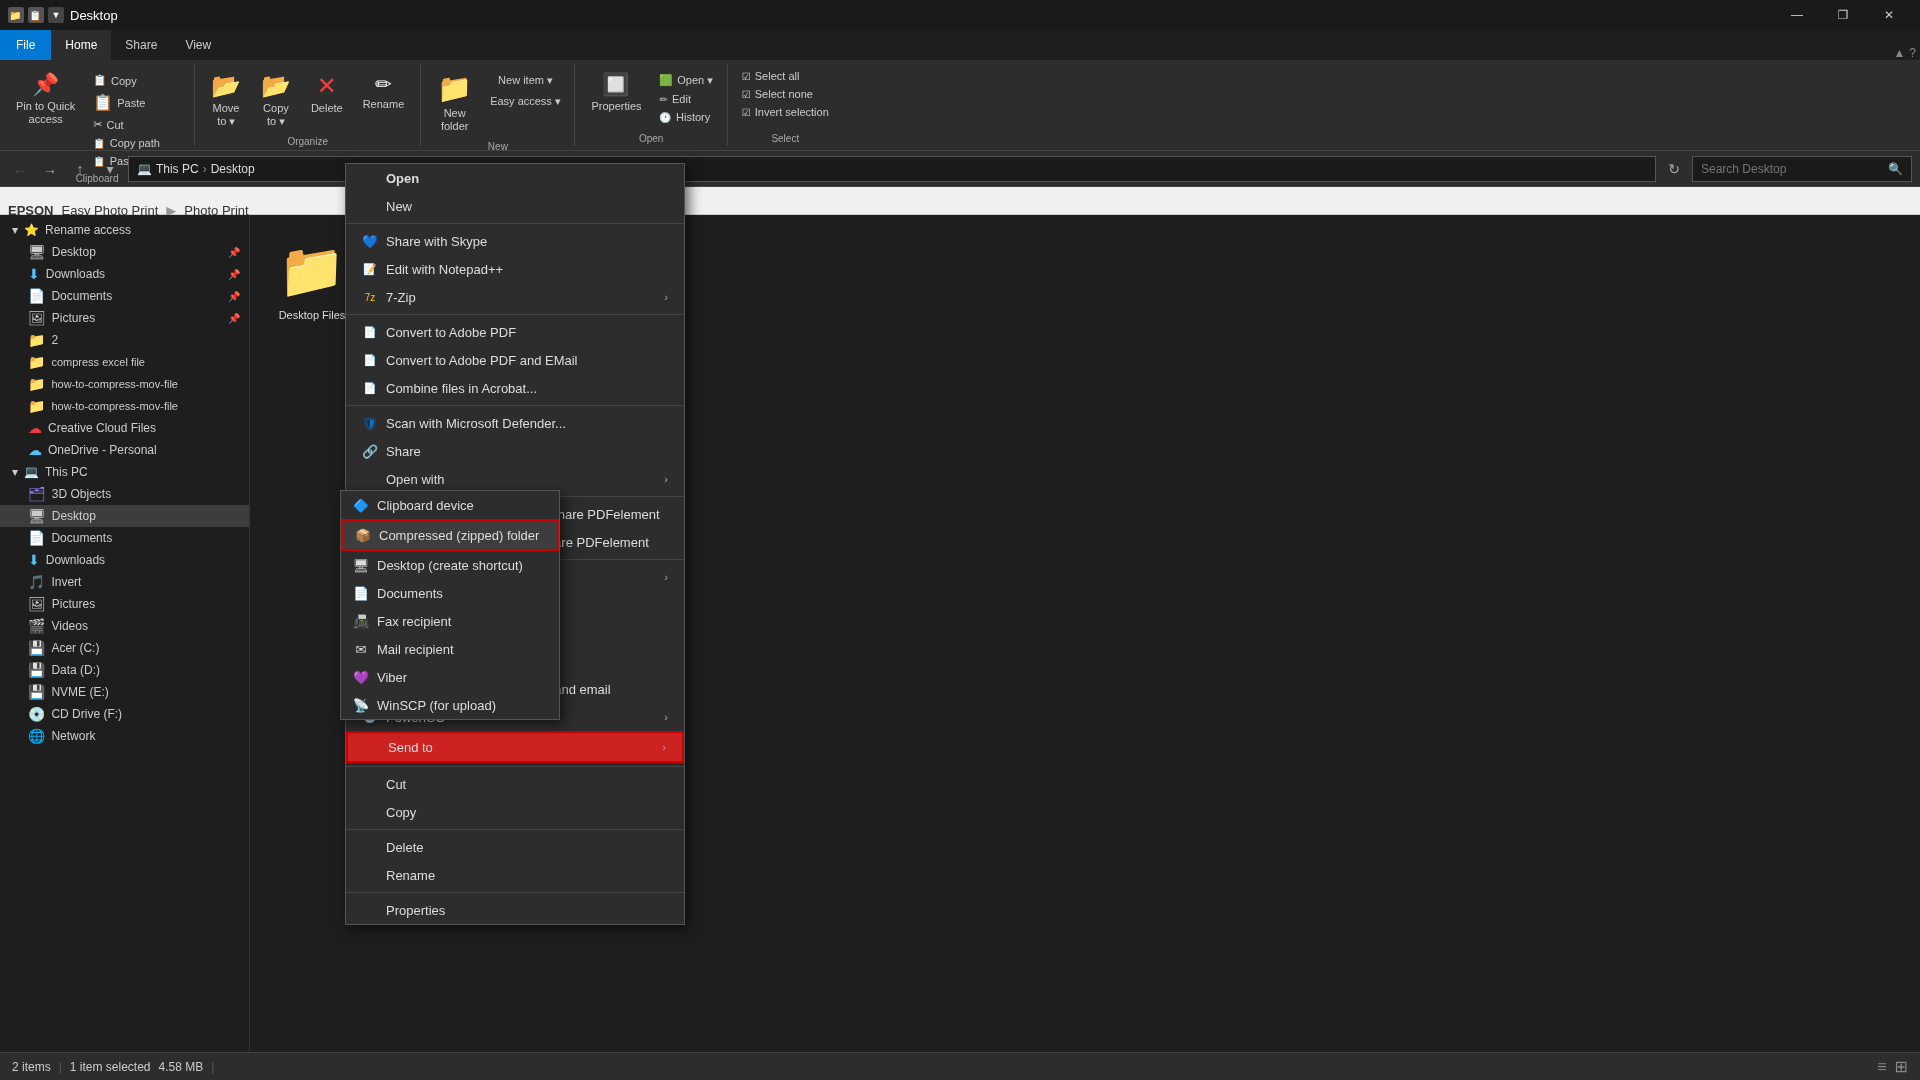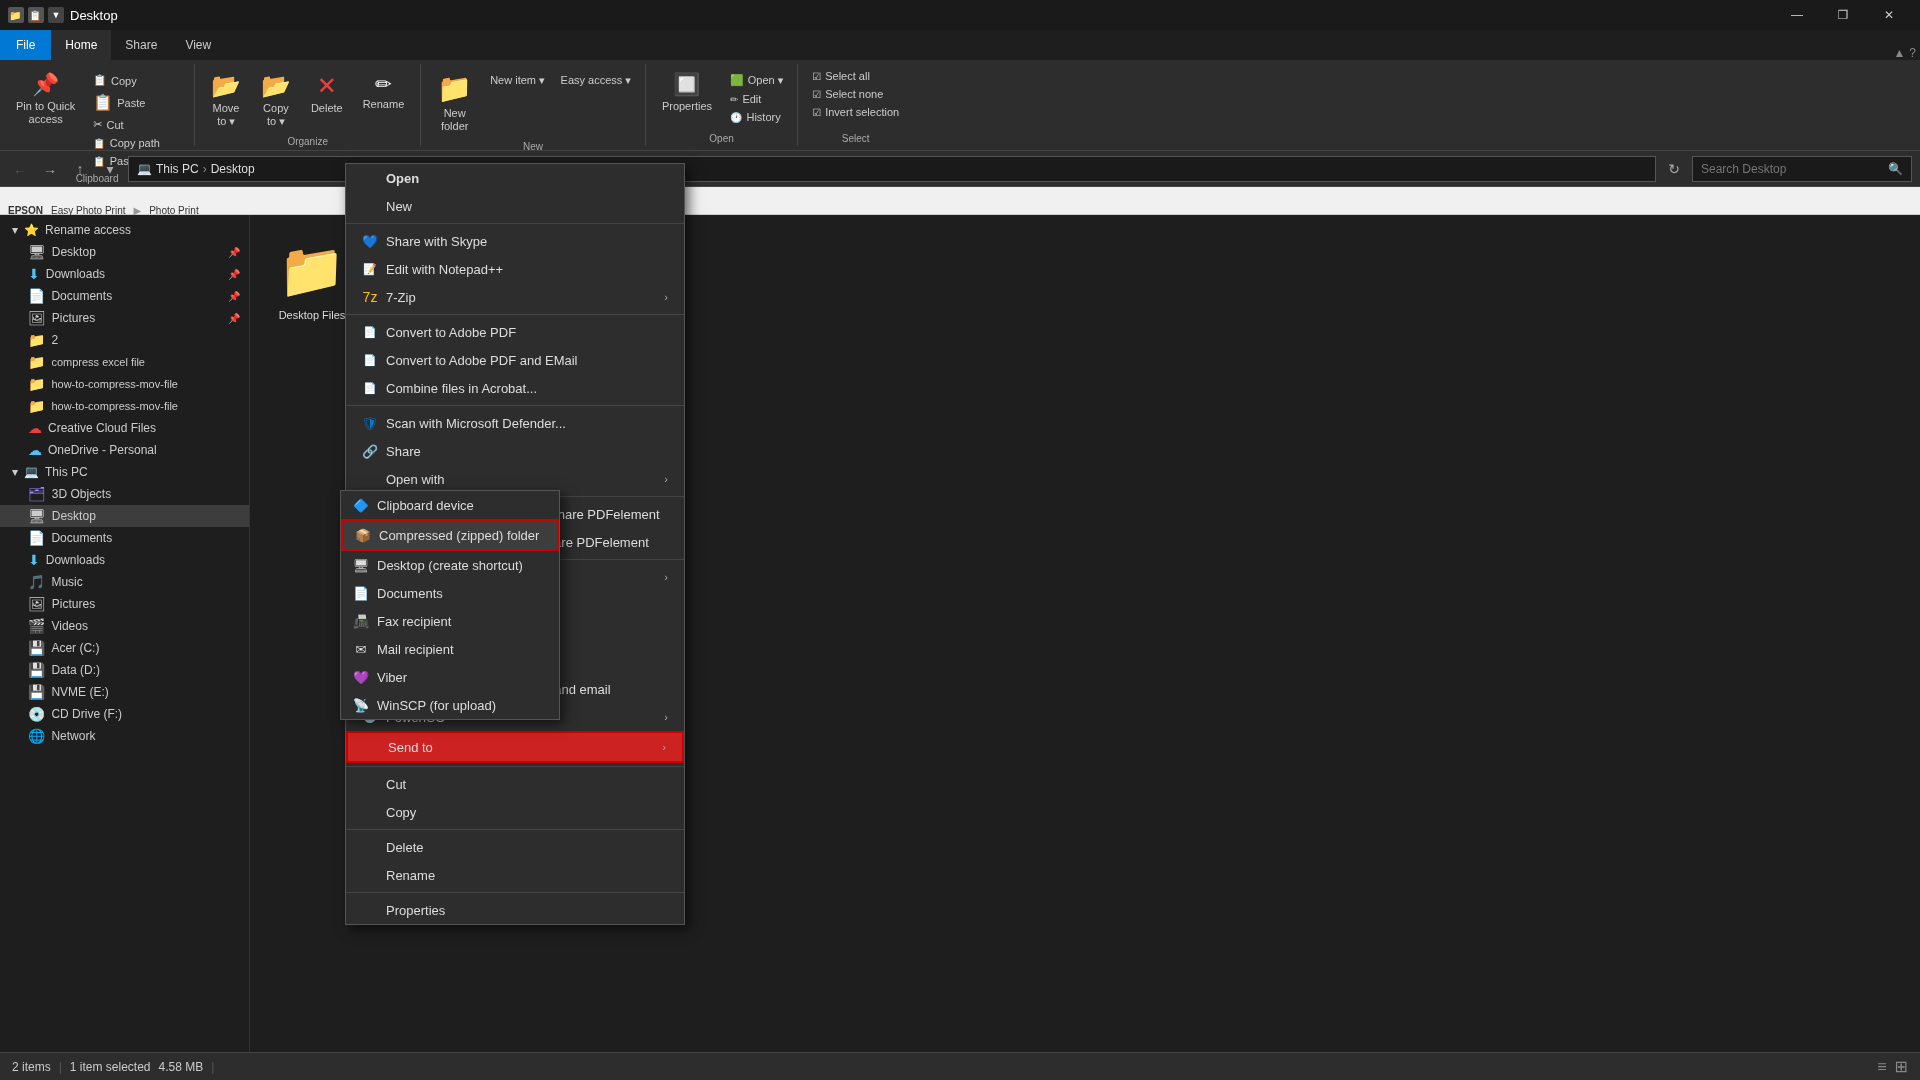--- a/index.html
+++ b/index.html
@@ -152,21 +152,21 @@
     
     .epson-bar {
       height: 28px;
       background: #f0f0f0;
       display: flex;
       align-items: center;
       padding: 0 8px;
       gap: 8px;
       border-bottom: 1px solid #ccc;
     }
-    .epson-bar span { font-size: 10px; color: #333; margin-top: 20px; }
+    .epson-bar span { font-size: 13px; color: #333; margin-top: 20px; }
     .epson-logo { font-weight: bold; color: #003087; font-size: 13px; }
     .epson-link { color: #0070c0; text-decoration: underline; cursor: pointer; }
 
     
     .main-layout {
       display: flex;
       height: calc(1080px - 30px - 120px - 36px - 28px - 28px);
     }
 
     
@@ -395,21 +395,21 @@
       </div>
       <div class="ribbon-group-label">Organize</div>
     </div>
 
     <div class="ribbon-group">
       <div class="ribbon-group-content">
         <div class="ribbon-btn">
           <span class="rb-icon" style="font-size:28px;">📁</span>
           <span class="rb-label">New<br>folder</span>
         </div>
-        <div style="display:flex;flex-direction:row;gap:4px;padding-top:4px;align-items:center;">
+        <div style="display:flex;flex-direction:column;gap:4px;padding-top:4px;align-items:center;">
           <div class="ribbon-btn-small">
             <span>New item ▾</span>
           </div>
           <div class="ribbon-btn-small">
             <span>Easy access ▾</span>
           </div>
         </div>
       </div>
       <div class="ribbon-group-label">New</div>
     </div>
@@ -555,21 +555,21 @@
     <div class="sidebar-item">
       <span class="sidebar-icon">📄</span>
       <span>Documents</span>
     </div>
     <div class="sidebar-item">
       <span class="sidebar-icon downloads-icon">⬇</span>
       <span>Downloads</span>
     </div>
     <div class="sidebar-item">
       <span class="sidebar-icon">🎵</span>
-      <span>Music</span>
+      <span>Invert</span>
     </div>
     <div class="sidebar-item">
       <span class="sidebar-icon">🖼</span>
       <span>Pictures</span>
     </div>
     <div class="sidebar-item">
       <span class="sidebar-icon">🎬</span>
       <span>Videos</span>
     </div>
     <div class="sidebar-item">
@@ -628,21 +628,21 @@
   <div class="ctx-separator"></div>
   <div class="ctx-item">
     <div class="ctx-icon icon-blue">💙</div>
     <span class="ctx-label">Share with Skype</span>
   </div>
   <div class="ctx-item">
     <div class="ctx-icon" style="color:#4caf50;font-size:11px;">📝</div>
     <span class="ctx-label">Edit with Notepad++</span>
   </div>
   <div class="ctx-item">
-    <div class="ctx-icon" style="font-size:14px;color:#ffc107;">7z</div>
+    <div class="ctx-icon" style="font-size:10px;color:#ffc107;">7z</div>
     <span class="ctx-label">7-Zip</span>
     <span class="ctx-arrow">›</span>
   </div>
   <div class="ctx-separator"></div>
   <div class="ctx-item">
     <div class="ctx-icon icon-red" style="font-size:11px;">📄</div>
     <span class="ctx-label">Convert to Adobe PDF</span>
   </div>
   <div class="ctx-item">
     <div class="ctx-icon icon-red" style="font-size:11px;">📄</div>

